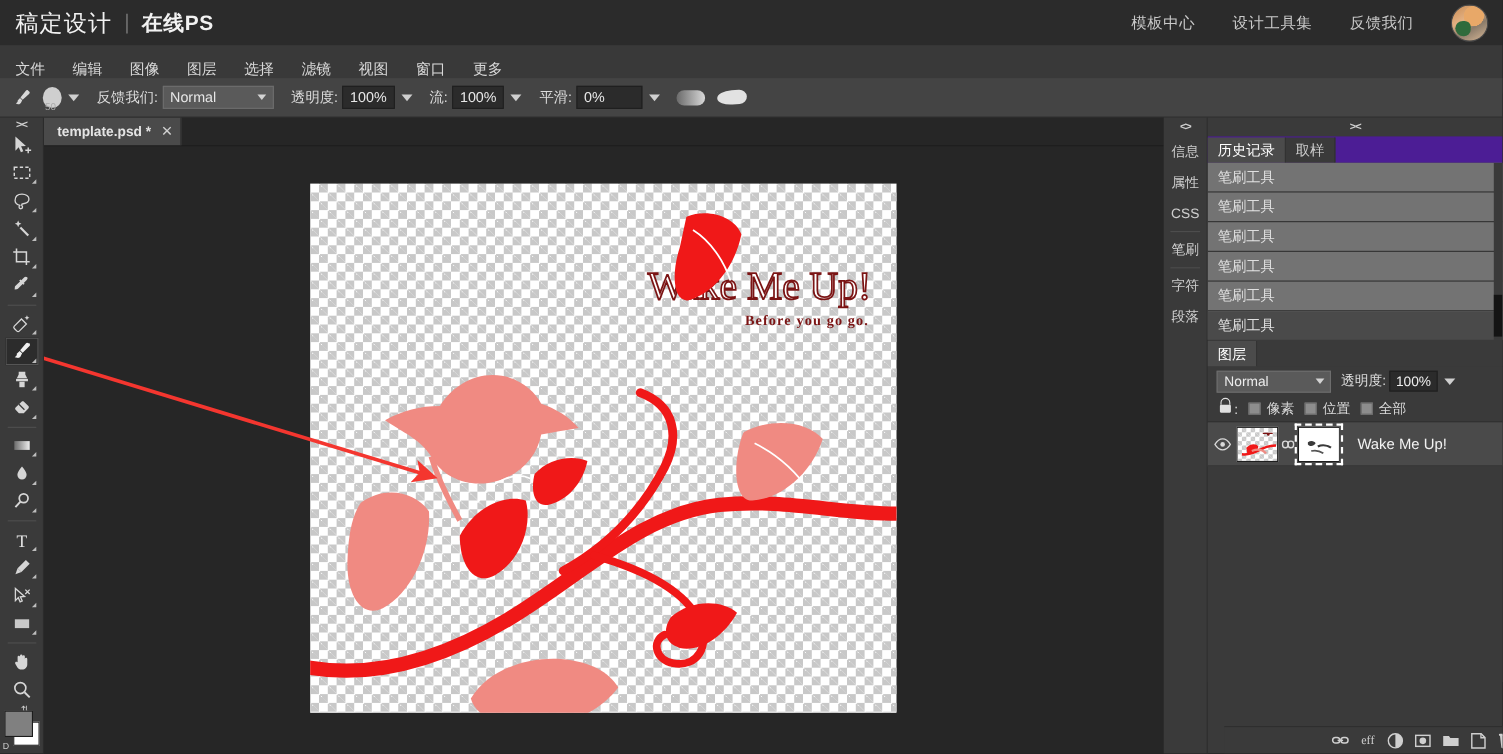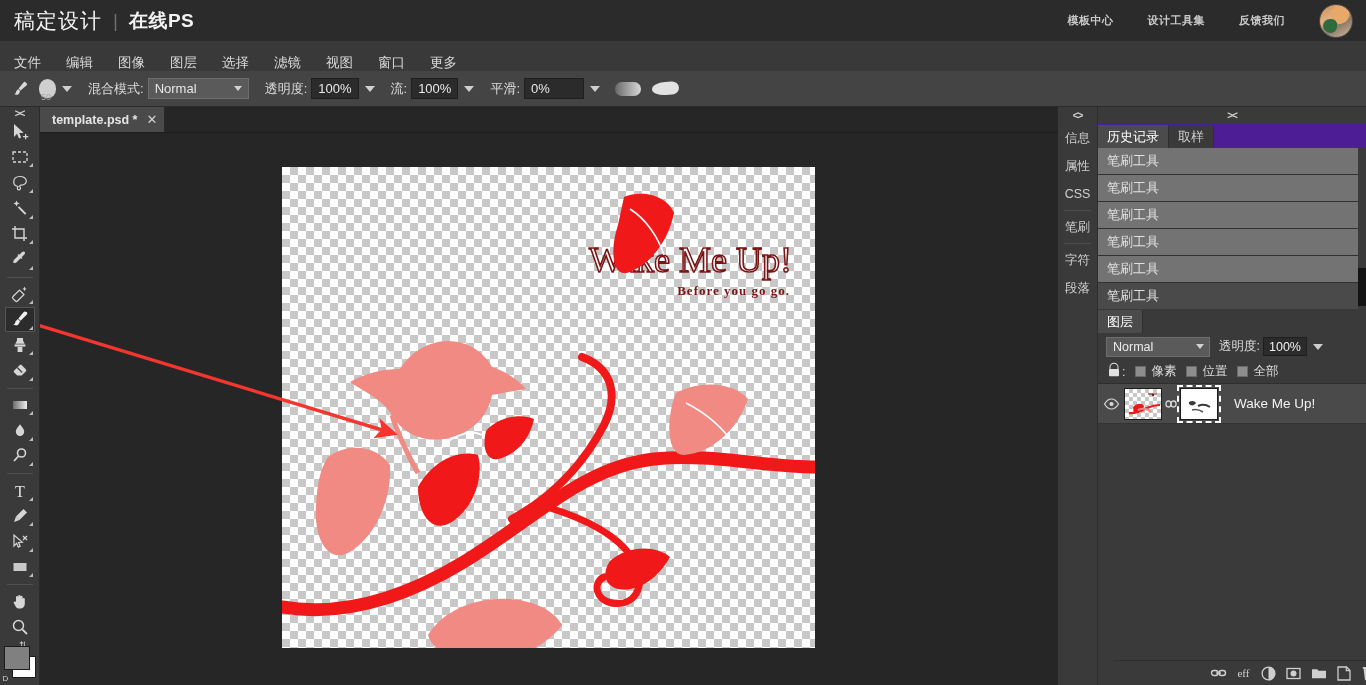--- a/index.html
+++ b/index.html
@@ -20,23 +20,22 @@
     display:flex; align-items:center;
   }
   .brand-logo {
     margin-left:14px; font-size:21px; color:#f2f2f2; letter-spacing:1px;
     font-family:Liberation Serif, serif;
   }
   .brand-sep { margin:0 11px; color:#6e6e6e; font-size:19px; }
   .brand-sub { font-size:19px; color:#f2f2f2; font-weight:bold; letter-spacing:.5px; }
   .brand-right { margin-left:auto; display:flex; align-items:center; }
   .brand-link {
-    font-size:11px; color:#c9c9c9; margin-right:34px; cursor:pointer;
+    font-size:14px; color:#c9c9c9; margin-right:34px; cursor:pointer;
     letter-spacing:.5px;
-    font-weight:bold;
   }
   .avatar {
     width:34px; height:34px; border-radius:50%; margin-right:13px;
     background:
       radial-gradient(circle at 38% 62%, #1d5c2e 0 16%, transparent 17%),
       radial-gradient(circle at 62% 30%, #e8a868 0 30%, transparent 31%),
       linear-gradient(150deg,#c98b52 0%, #e3b183 38%, #8a7b6a 62%, #d9b896 100%);
     border:1px solid #4a4a4a; cursor:pointer; overflow:hidden; position:relative;
   }
   .avatar::after{
@@ -307,21 +306,21 @@
         <path d="M15.5 3.2c-.6-.6-1.5-.5-2 .2L8.6 9.6l2 2 5.8-5.2c.8-.6.9-1.5.1-2.2z" fill="#d8d8d8"></path>
         <path d="M8.2 10.1l2 2-1.1 2.3c-.5 1-1.7 1.6-2.8 1.3l-1.9-.5 1.3-1.2c.4-.4.5-1 .3-1.5l1.1-1.3z" fill="#d8d8d8"></path>
       </svg>
     </div>
     <div class="opt-brushsize">
       <div class="dot"></div>
       <div class="szlabel">50</div>
     </div>
     <div class="tri-down"></div>
 
-    <div class="opt-label">混合模式:</div>
+    <div class="opt-label">反馈我们:</div>
     <div class="opt-select">
       <span>Normal</span>
       <span class="caret"></span>
     </div>
 
     <div class="opt-label">透明度:</div>
     <div class="opt-field">100%</div>
     <div class="tri-down"></div>
 
     <div class="opt-label">流:</div>

